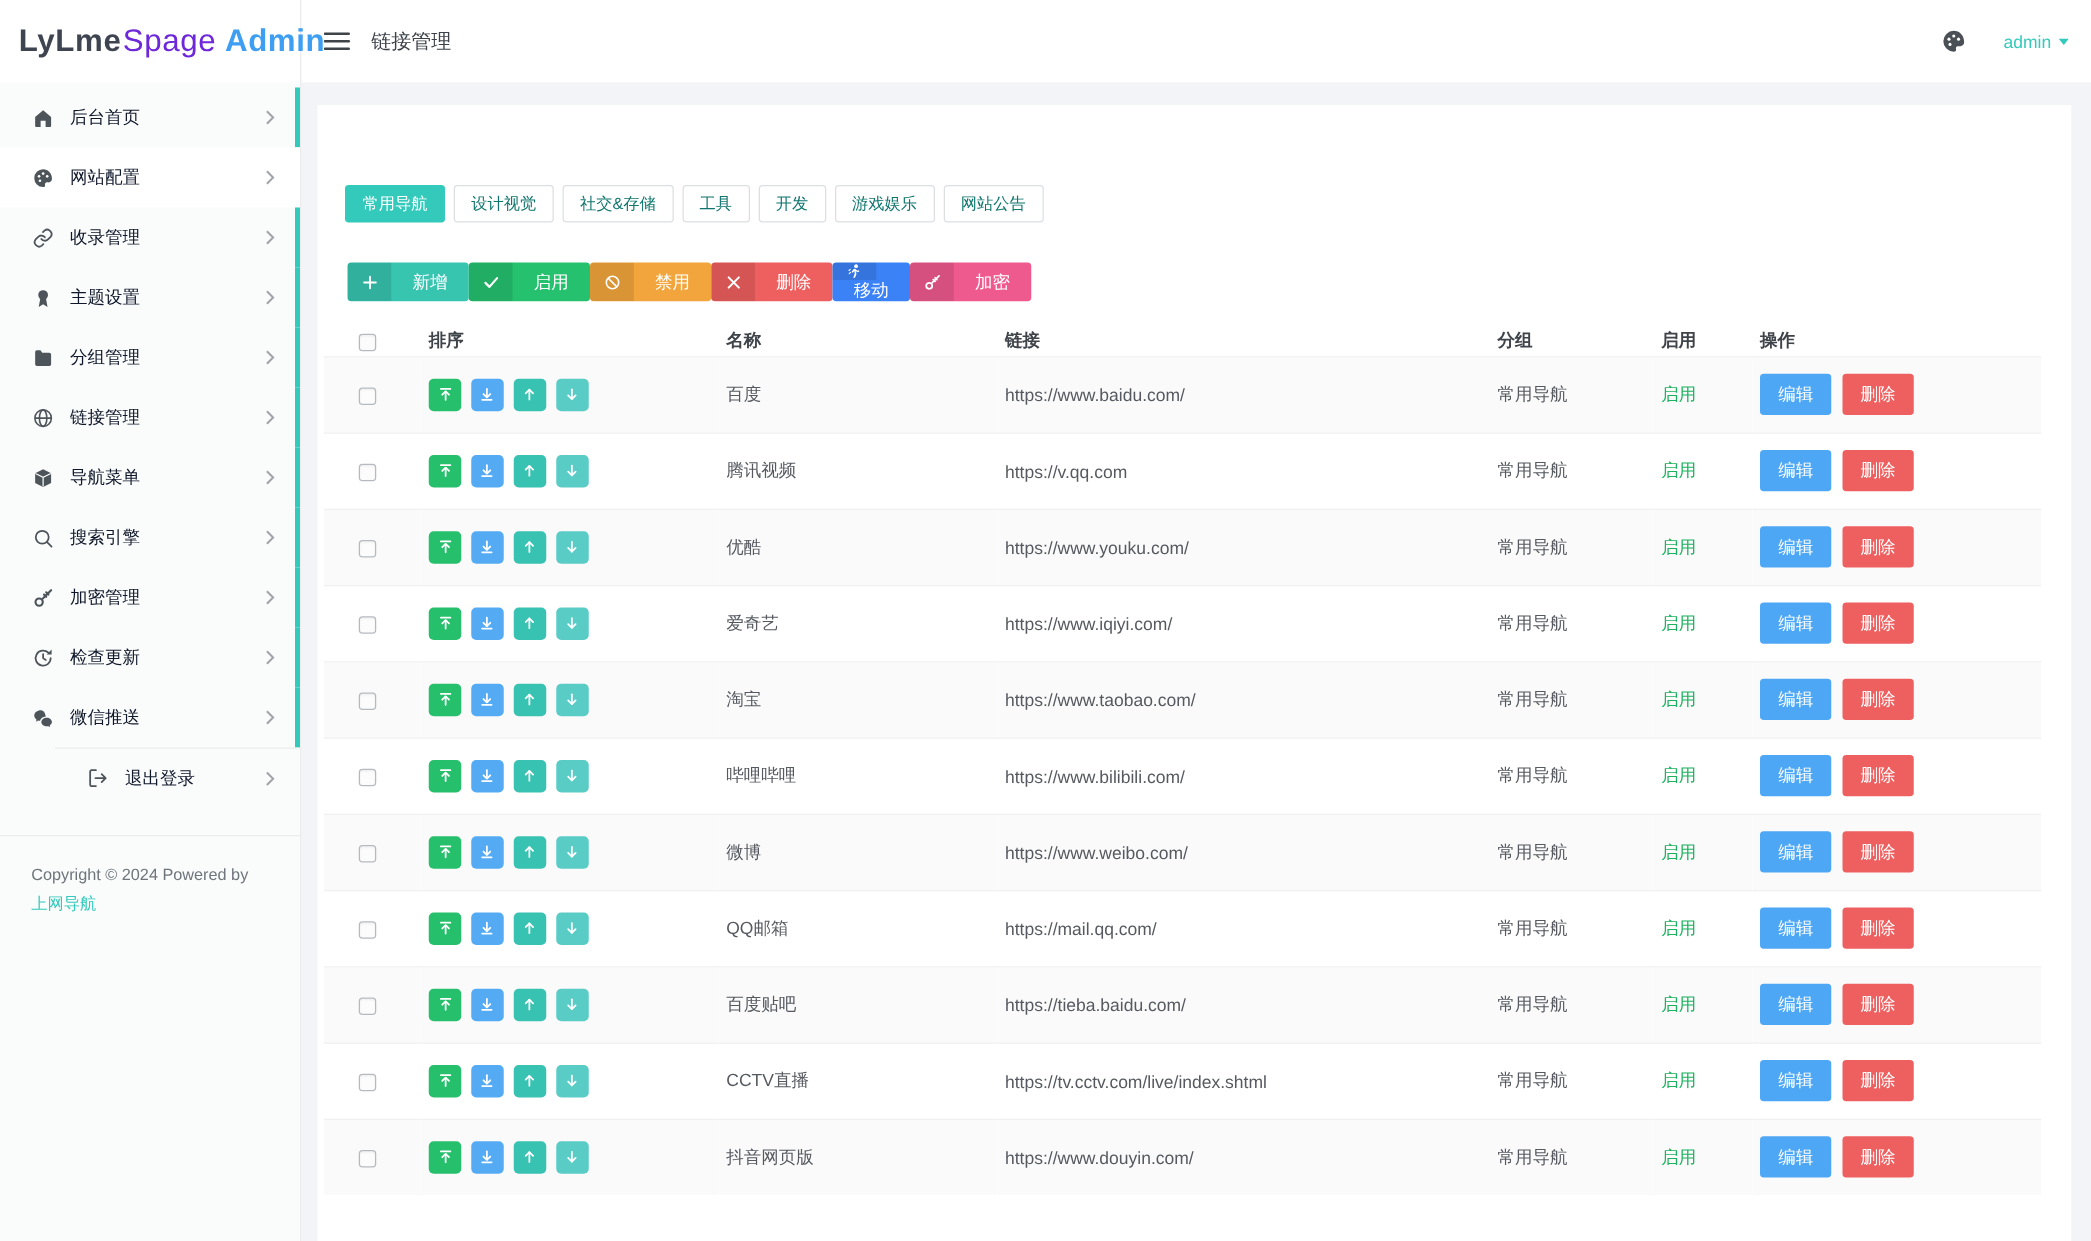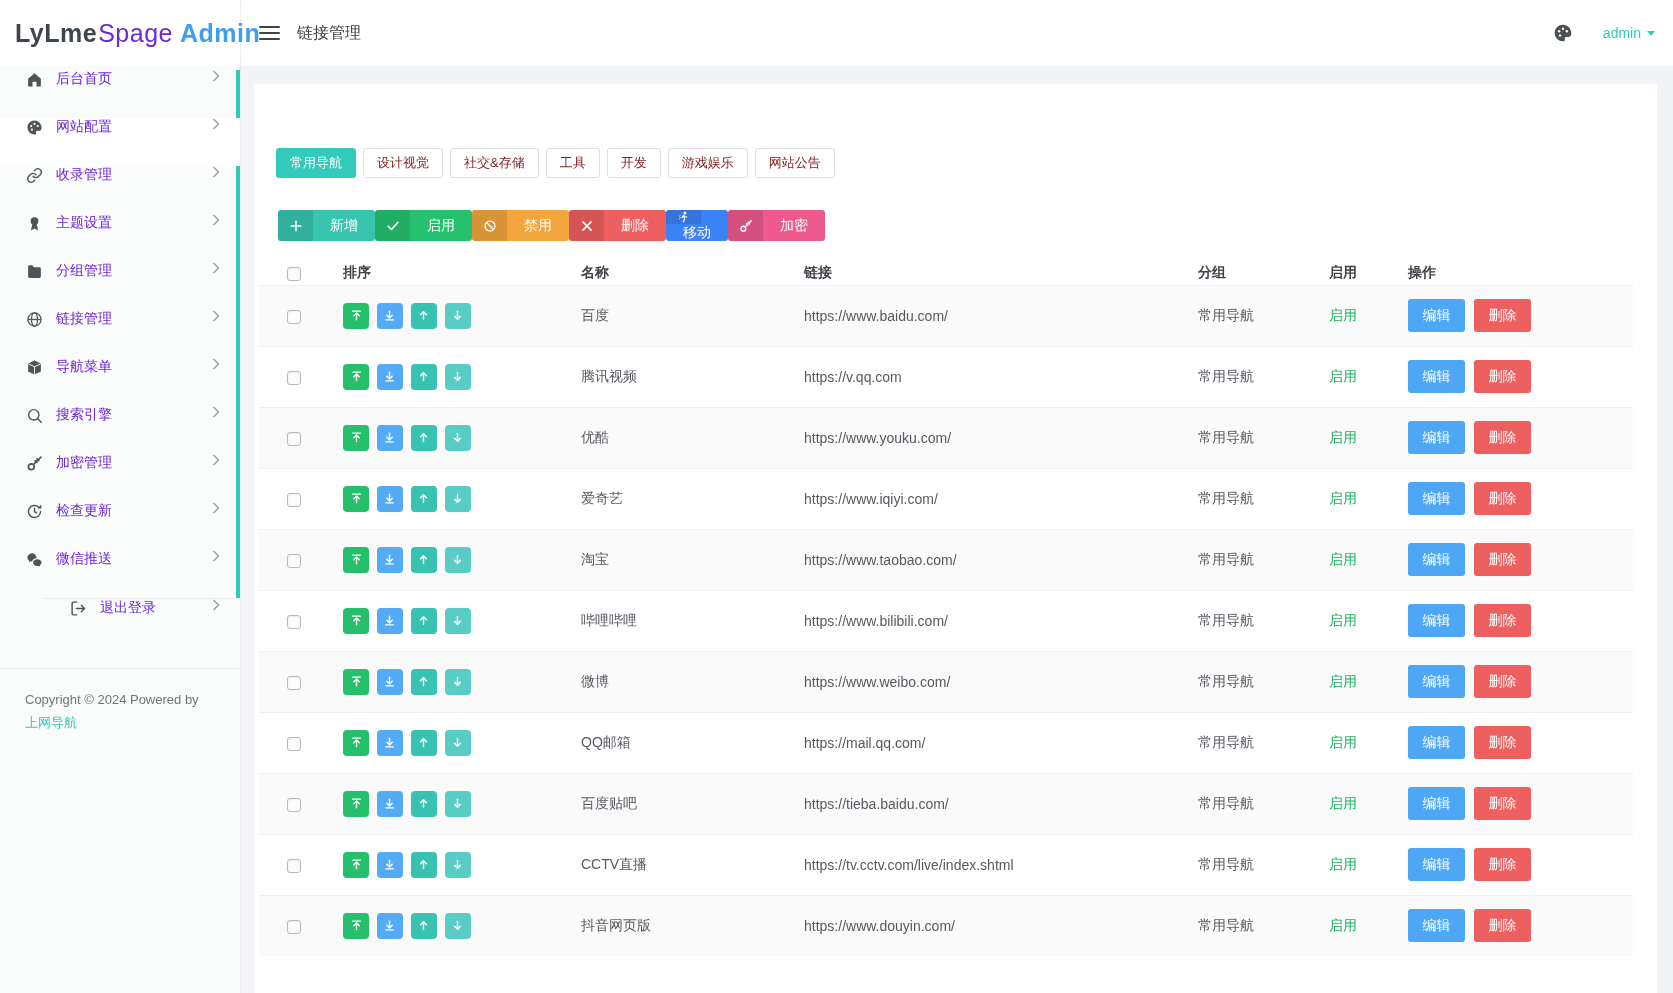--- a/index.html
+++ b/index.html
@@ -10,22 +10,22 @@
     font-family:"Liberation Sans","DejaVu Sans",sans-serif;background:var(--body-bg);}
   
   .sidebar{position:absolute;left:0;top:0;width:241px;height:100%;background:#fafbfb;
     border-right:1px solid #ececec;z-index:5;}
   .logo{height:66px;background:#fff;display:flex;align-items:center;padding-left:15px;
     font-size:25px;letter-spacing:.5px;white-space:nowrap;cursor:pointer;}
   .lg1{color:#3f4550;font-weight:700;}
   .lg2{color:#6d28d9;font-weight:400;margin-left:1px;}
   .lg3{color:var(--logo-accent,#3d9ef2);font-weight:700;margin-left:7px;}
   .menu{padding-top:4px;}
-  .menu-item{height:48px;display:flex;align-items:flex-start;padding-left:25px;
-    color:#6d28d9;font-size:14px;cursor:pointer;border-right:4px solid var(--brand);}
+  .menu-item{height:48px;display:flex;align-items:center;padding-left:25px;
+    color:#0f172a;font-size:14px;cursor:pointer;border-right:4px solid var(--brand);}
   .menu-item .mi{width:18px;height:18px;display:inline-flex;align-items:center;justify-content:center;
     color:#4d545a;margin-right:13px;flex:none;}
   .menu-item .mi svg{width:17px;height:17px;}
   .menu-item.open{background:#fff;border-right-color:#fff;}
   .menu-item.plain{border-right-color:transparent;margin-left:44px;}
   .menu-item.divider{border-top:1px solid #ececec;}
   .sub-arrow{margin-left:auto;margin-right:16px;display:inline-flex;}
   .side-hr{border:none;border-top:1px solid #ececec;margin:22px 0 0 0;}
   .copyright{padding:20px 25px 0 25px;font-size:13px;color:#6f757b;line-height:1.75;}
   .cp-link{color:var(--brand);text-decoration:none;display:block;cursor:pointer;}
@@ -48,21 +48,21 @@
     border-radius:3px;display:flex;align-items:center;padding:0 15px;
     color:var(--alert-text,#31708f);font-size:14px;}
   .alert b{margin:0 5px;}
   .alert b.grp{margin-left:8px;margin-right:1px;}
   .q{width:15px;height:15px;border-radius:50%;background:var(--alert-text,#31708f);color:#fff;
     font-size:11px;font-weight:700;display:inline-flex;align-items:center;justify-content:center;
     margin-left:7px;cursor:pointer;flex:none;}
   
   .tabs{margin:44px 0 0 17px;display:flex;gap:7px;}
   .tab{height:30px;line-height:28px;padding:0 13px;border:1px solid #dcdfe2;border-radius:3px;
-    background:#fff;color:#7f1d1d;font-size:13px;cursor:pointer;font-family:inherit;}
+    background:#fff;color:#0f766e;font-size:13px;cursor:pointer;font-family:inherit;}
   .tab.active{background:var(--brand);border-color:var(--brand);color:#fff;}
   
   .toolbar{margin:32px 0 0 19px;display:flex;}
   .tbtn{height:31px;display:flex;align-items:stretch;border:none;border-radius:3px;overflow:hidden;
     color:#fff;font-size:14px;padding:0;cursor:pointer;font-family:inherit;}
   .tbtn .ic{width:35px;display:flex;align-items:center;justify-content:center;
     background:rgba(0,0,0,0.1);color:#fff;}
   .tbtn .ic svg{width:14px;height:14px;}
   .tbtn .lb{display:flex;align-items:center;padding:0 17px;}
   

